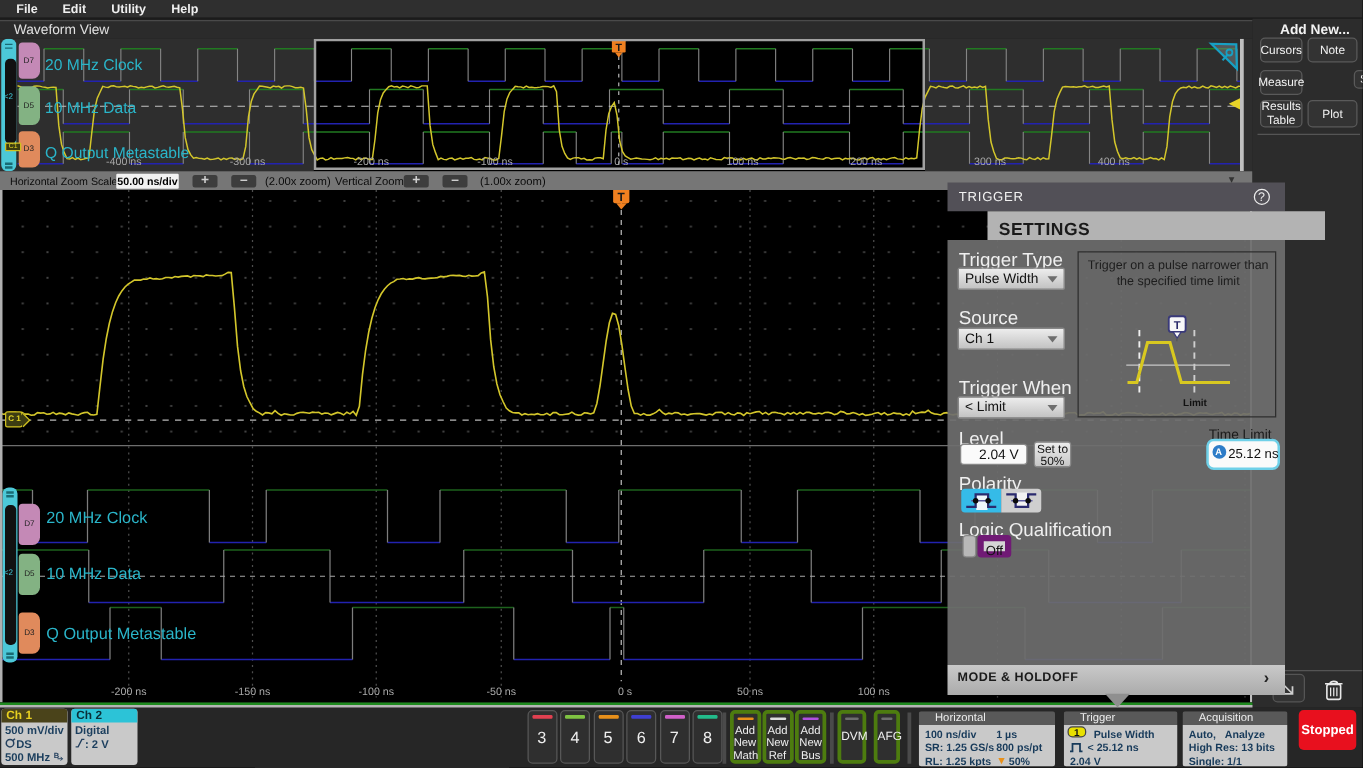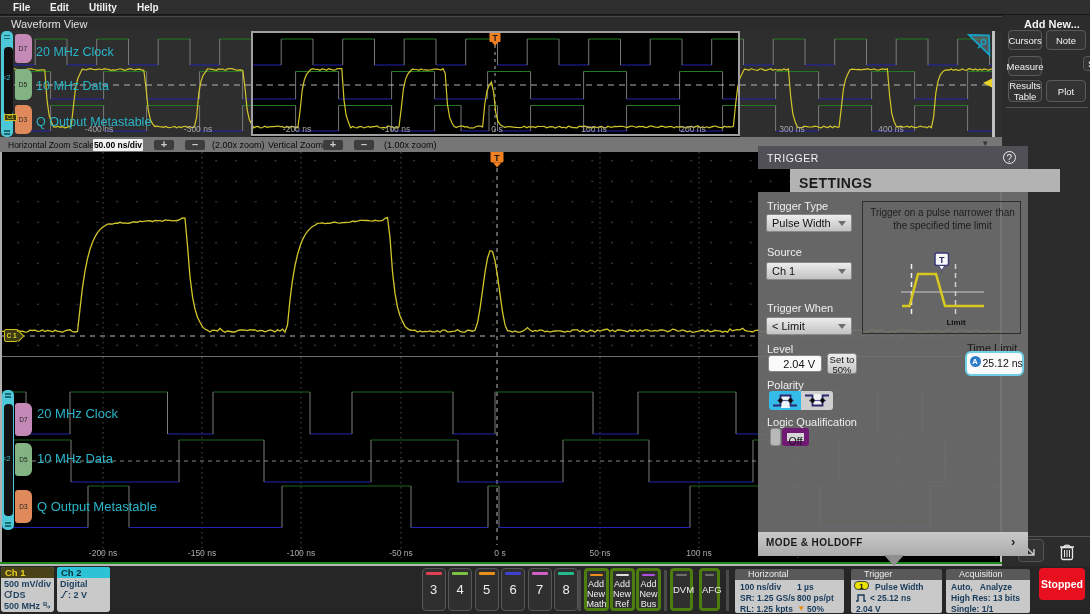--- a/index.html
+++ b/index.html
@@ -47,21 +47,21 @@
 .ipanel{position:absolute;top:568.5px;height:44px;border-radius:2px;overflow:hidden;}
 .ipanel .hd{height:11px;background:#595959;color:#ededed;font-size:9px;padding-left:13px;line-height:11px;}
 .ipanel .bd{background:#c9c9c9;height:52px;font-size:8.5px;font-weight:bold;color:#173a5a;line-height:11.3px;position:relative;white-space:nowrap;}
 #stopped{left:1039px;top:568px;width:46px;height:32px;background:#e8101e;border-radius:4px;color:#fff;font-size:10.5px;font-weight:bold;text-align:center;line-height:32px;}
 
 #tpanel{left:758px;top:146px;width:270px;height:410px;z-index:20;}
 #tphead{left:0;top:0;width:270px;height:23px;background:#525057;color:#f2f2f2;font-size:10.5px;letter-spacing:0.6px;}
 #tpsettings{left:0;top:23px;width:270px;height:23px;background:#b3b3b3;color:#1a1a1a;font-size:14px;font-weight:bold;letter-spacing:0.4px;margin-left:32px;}
 #tpbody{left:0;top:46px;width:270px;height:340px;background:rgba(110,110,110,0.93);}
 #tpfoot{left:0;top:386px;width:270px;height:24px;background:linear-gradient(#c9c9c9,#ababab);color:#1a1a1a;font-size:10px;font-weight:bold;letter-spacing:0.4px;}
-.tplab{position:absolute;color:#efefef;font-size:11px;white-space:nowrap;}
+.tplab{position:absolute;color:#efefef;font-size:15px;white-space:nowrap;}
 .tpdrop{position:absolute;left:8px;width:86px;height:18px;background:linear-gradient(#ededed,#c2c2c2);border:1px solid #8a8a8a;border-radius:2px;color:#111;font-size:11px;line-height:17px;padding-left:5px;}
 .tpdrop .car{position:absolute;right:5px;top:6px;width:0;height:0;border-left:4px solid transparent;border-right:4px solid transparent;border-top:5px solid #6e6e6e;}
 .tpinput{position:absolute;background:#fafafa;border:1px solid #888;border-radius:3px;color:#111;font-size:11px;}
 </style></head>
 <body>
 
 <div id="menu" class="abs">
     <span style="left:13px">File</span>
     <span style="left:50px">Edit</span>
     <span style="left:89px">Utility</span>

